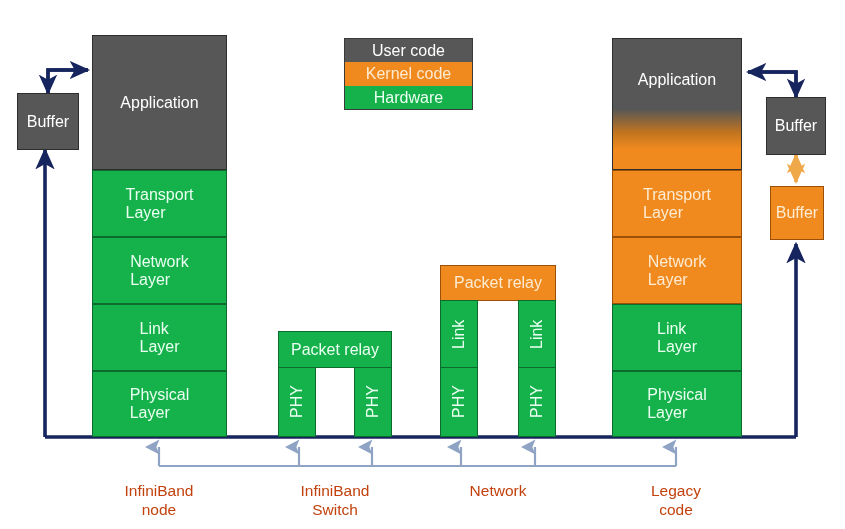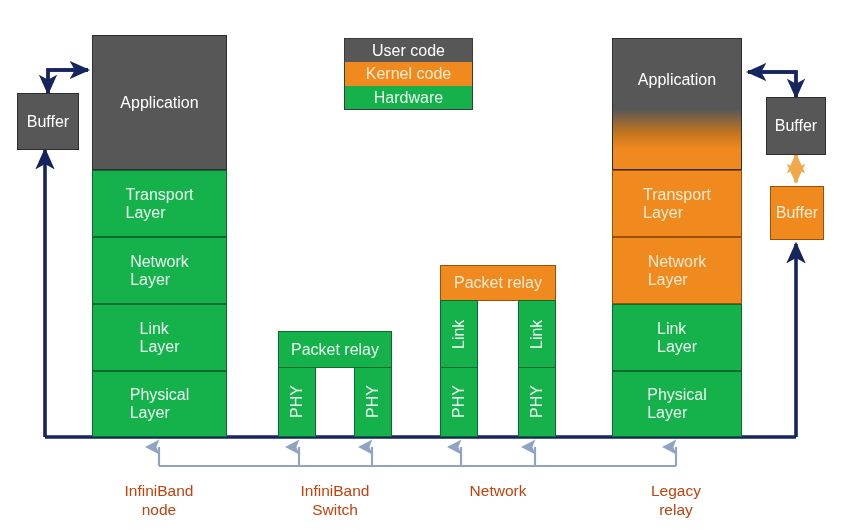--- a/index.html
+++ b/index.html
@@ -152,15 +152,15 @@
 
   <div class="box gray" style="left:766px;top:97px;width:60px;height:58px;font-size:16px;">Buffer</div>
   <div class="box orange" style="left:770px;top:186px;width:54px;height:54px;font-size:16px;">Buffer</div>
 
   <div class="lbl" style="left:99px;top:481px;width:120px;">InfiniBand
 node</div>
   <div class="lbl" style="left:275px;top:481px;width:120px;">InfiniBand
 Switch</div>
   <div class="lbl" style="left:438px;top:481px;width:120px;">Network</div>
   <div class="lbl" style="left:616px;top:481px;width:120px;">Legacy
-relay</div>
+code</div>
 
 </div>
 
 </body></html>

